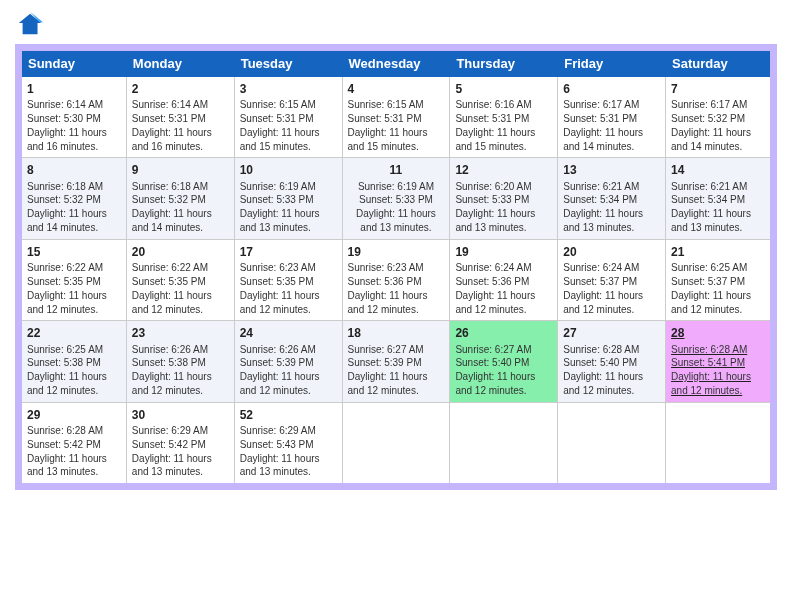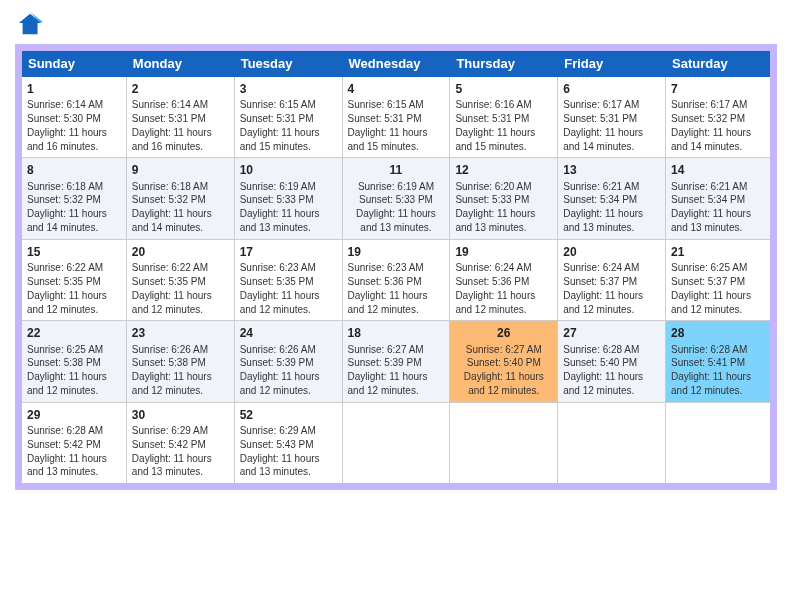--- a/index.html
+++ b/index.html
@@ -147,23 +147,23 @@
           <td><span class="day-num">19</span><span class="day-info">Sunrise: 6:23 AM<br>Sunset: 5:36 PM<br>Daylight: 11 hours and 12 minutes.</span></td>
           <td><span class="day-num">19</span><span class="day-info">Sunrise: 6:24 AM<br>Sunset: 5:36 PM<br>Daylight: 11 hours and 12 minutes.</span></td>
           <td><span class="day-num">20</span><span class="day-info">Sunrise: 6:24 AM<br>Sunset: 5:37 PM<br>Daylight: 11 hours and 12 minutes.</span></td>
           <td><span class="day-num">21</span><span class="day-info">Sunrise: 6:25 AM<br>Sunset: 5:37 PM<br>Daylight: 11 hours and 12 minutes.</span></td>
         </tr>
         <tr style="background: rgb(240, 244, 250);">
           <td style="background: rgb(240, 244, 250);"><span class="day-num">22</span><span class="day-info">Sunrise: 6:25 AM<br>Sunset: 5:38 PM<br>Daylight: 11 hours and 12 minutes.</span></td>
           <td style="background: rgb(240, 244, 250);"><span class="day-num">23</span><span class="day-info">Sunrise: 6:26 AM<br>Sunset: 5:38 PM<br>Daylight: 11 hours and 12 minutes.</span></td>
           <td style="background: rgb(240, 244, 250);"><span class="day-num">24</span><span class="day-info">Sunrise: 6:26 AM<br>Sunset: 5:39 PM<br>Daylight: 11 hours and 12 minutes.</span></td>
           <td style="background: rgb(240, 244, 250);"><span class="day-num">18</span><span class="day-info">Sunrise: 6:27 AM<br>Sunset: 5:39 PM<br>Daylight: 11 hours and 12 minutes.</span></td>
-          <td style="background: #fdba74; text-align: center;"><span class="day-num">26</span><span class="day-info">Sunrise: 6:27 AM<br>Sunset: 5:40 PM<br>Daylight: 11 hours and 12 minutes.</span></td>
+          <td style="background: #86efac;"><span class="day-num">26</span><span class="day-info">Sunrise: 6:27 AM<br>Sunset: 5:40 PM<br>Daylight: 11 hours and 12 minutes.</span></td>
           <td style="background: rgb(240, 244, 250);"><span class="day-num">27</span><span class="day-info">Sunrise: 6:28 AM<br>Sunset: 5:40 PM<br>Daylight: 11 hours and 12 minutes.</span></td>
-          <td style="background: #7dd3fc;"><span class="day-num">28</span><span class="day-info">Sunrise: 6:28 AM<br>Sunset: 5:41 PM<br>Daylight: 11 hours and 12 minutes.</span></td>
+          <td style="background: #f0abfc; text-decoration: underline;"><span class="day-num">28</span><span class="day-info">Sunrise: 6:28 AM<br>Sunset: 5:41 PM<br>Daylight: 11 hours and 12 minutes.</span></td>
         </tr>
         <tr>
           <td><span class="day-num">29</span><span class="day-info">Sunrise: 6:28 AM<br>Sunset: 5:42 PM<br>Daylight: 11 hours and 13 minutes.</span></td>
           <td><span class="day-num">30</span><span class="day-info">Sunrise: 6:29 AM<br>Sunset: 5:42 PM<br>Daylight: 11 hours and 13 minutes.</span></td>
           <td><span class="day-num">52</span><span class="day-info">Sunrise: 6:29 AM<br>Sunset: 5:43 PM<br>Daylight: 11 hours and 13 minutes.</span></td>
           <td class="empty-cell" style="background: rgb(255, 255, 255);"></td>
           <td class="empty-cell" style="background: rgb(255, 255, 255);"></td>
           <td class="empty-cell" style="background: rgb(255, 255, 255);"></td>
           <td class="empty-cell" style="background: rgb(255, 255, 255);"></td>
         </tr>

